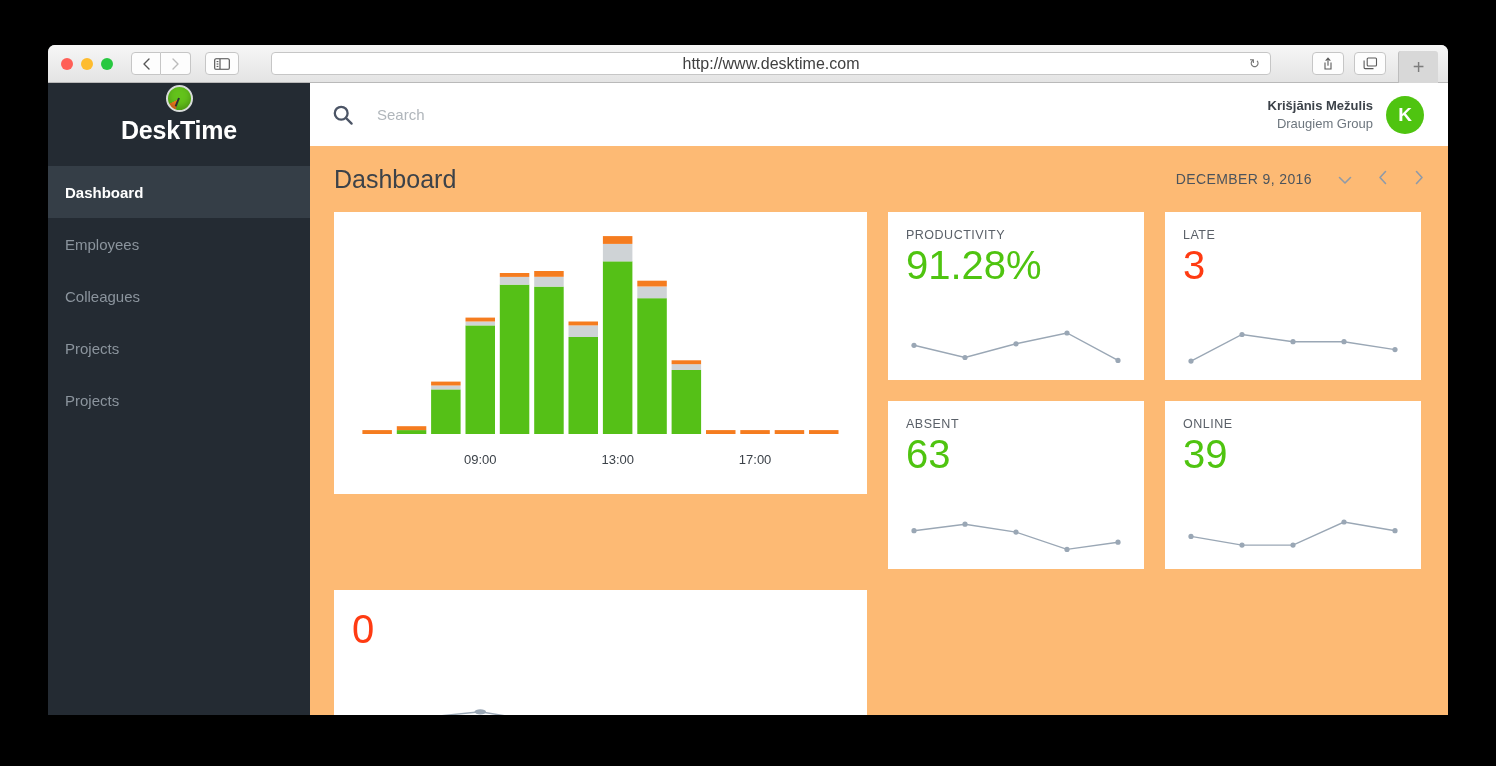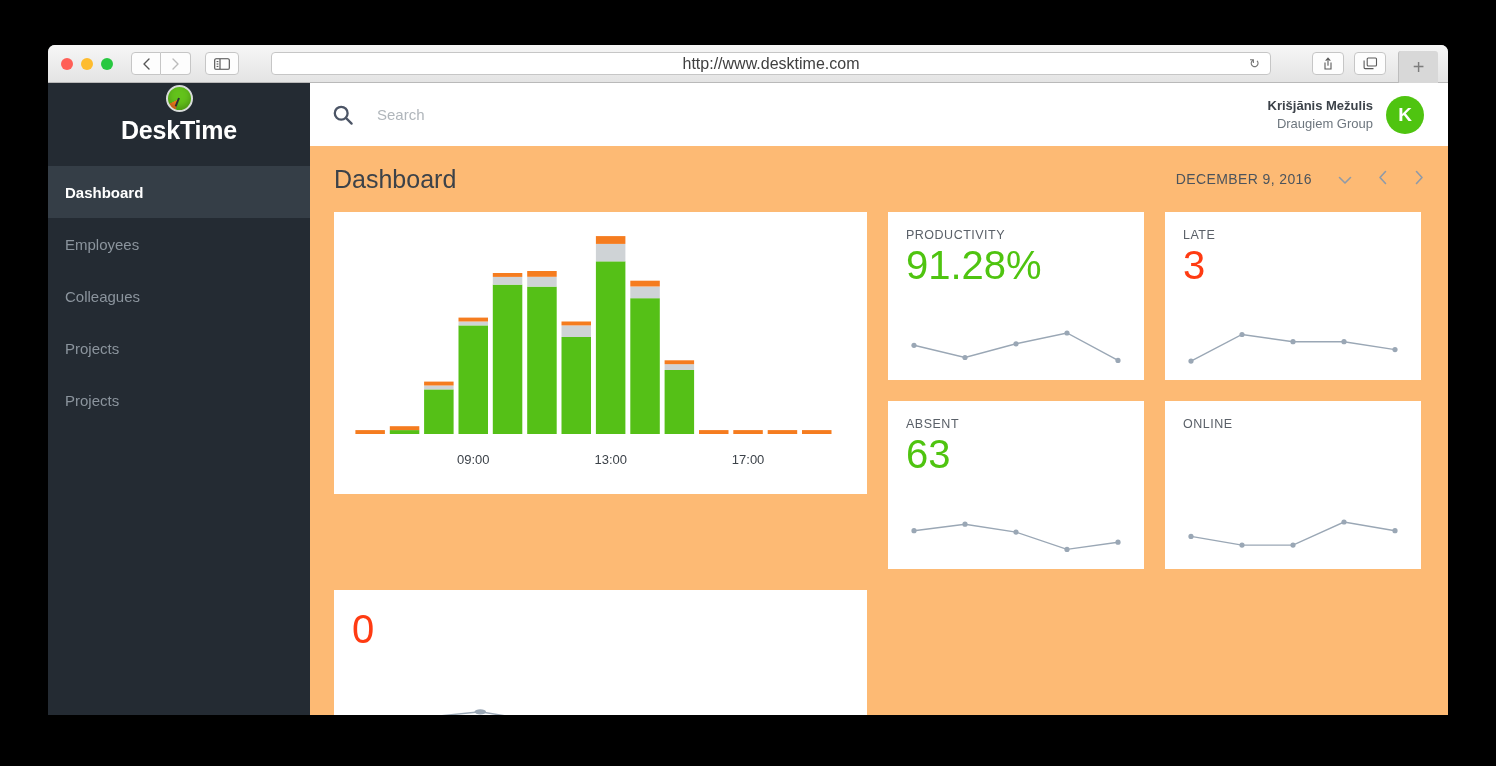--- a/index.html
+++ b/index.html
@@ -138,21 +138,21 @@
     height: 66px; display: flex; align-items: center; justify-content: space-between;
   }
   .page-title { font-size: 25px; color: #3c4249; }
   .date-nav { display: flex; align-items: center; gap: 26px; text-align: center; }
   .date-label { font-size: 14px; color: #4c545c; letter-spacing: .4px; }
   .date-ctrl { color: #8f9aa8; font-size: 15px; }
 
   .grid-row { display: flex; gap: 21px; margin-bottom: 21px; }
   .card { background: #fff; }
 
-  .chart-card { width: 533px; height: 282px; padding: 14px 9px 8px; }
+  .chart-card { width: 533px; height: 282px; padding: 14px 16px 8px; }
   .stat-col { display: flex; flex-direction: column; gap: 21px; }
   .stat-card { width: 256px; height: 168px; padding: 16px 18px 8px; position: relative; }
   .stat-card.wide { width: 533px; }
   .stat-label {
     font-size: 12.5px; color: #5a6068; letter-spacing: .5px;
   }
   .stat-value { font-size: 40px; line-height: 1.05; margin-top: 2px; font-weight: 400; }
   .stat-value.green { color: #4fc410; }
   .stat-value.red { color: #ff3b12; }
   .spark { position: absolute; left: 12px; right: 12px; bottom: 8px; height: 52px; }
@@ -365,20 +365,21 @@
                   <polyline points="14.0,41.1 65.0,14.5 116.0,21.7 167.0,21.7 218.0,29.6" fill="none" stroke="#9aa7b5" stroke-width="1.4" vector-effect="non-scaling-stroke"></polyline>
                   <ellipse cx="14.0" cy="41.1" rx="2.60" ry="2.6" fill="#9aa7b5"></ellipse>
                   <ellipse cx="65.0" cy="14.5" rx="2.60" ry="2.6" fill="#9aa7b5"></ellipse>
                   <ellipse cx="116.0" cy="21.7" rx="2.60" ry="2.6" fill="#9aa7b5"></ellipse>
                   <ellipse cx="167.0" cy="21.7" rx="2.60" ry="2.6" fill="#9aa7b5"></ellipse>
                   <ellipse cx="218.0" cy="29.6" rx="2.60" ry="2.6" fill="#9aa7b5"></ellipse>
                 </svg>
             </div>
             <div class="card stat-card">
               <div class="stat-label">ONLINE</div>
+              <div class="stat-value green">39</div>
               <svg class="spark" viewBox="0 0 232 52" preserveAspectRatio="none">
                   <polyline points="14.0,27.4 65.0,36.1 116.0,36.1 167.0,13.0 218.0,21.7" fill="none" stroke="#9aa7b5" stroke-width="1.4" vector-effect="non-scaling-stroke"></polyline>
                   <ellipse cx="14.0" cy="27.4" rx="2.60" ry="2.6" fill="#9aa7b5"></ellipse>
                   <ellipse cx="65.0" cy="36.1" rx="2.60" ry="2.6" fill="#9aa7b5"></ellipse>
                   <ellipse cx="116.0" cy="36.1" rx="2.60" ry="2.6" fill="#9aa7b5"></ellipse>
                   <ellipse cx="167.0" cy="13.0" rx="2.60" ry="2.6" fill="#9aa7b5"></ellipse>
                   <ellipse cx="218.0" cy="21.7" rx="2.60" ry="2.6" fill="#9aa7b5"></ellipse>
                 </svg>
             </div>
           </div>

